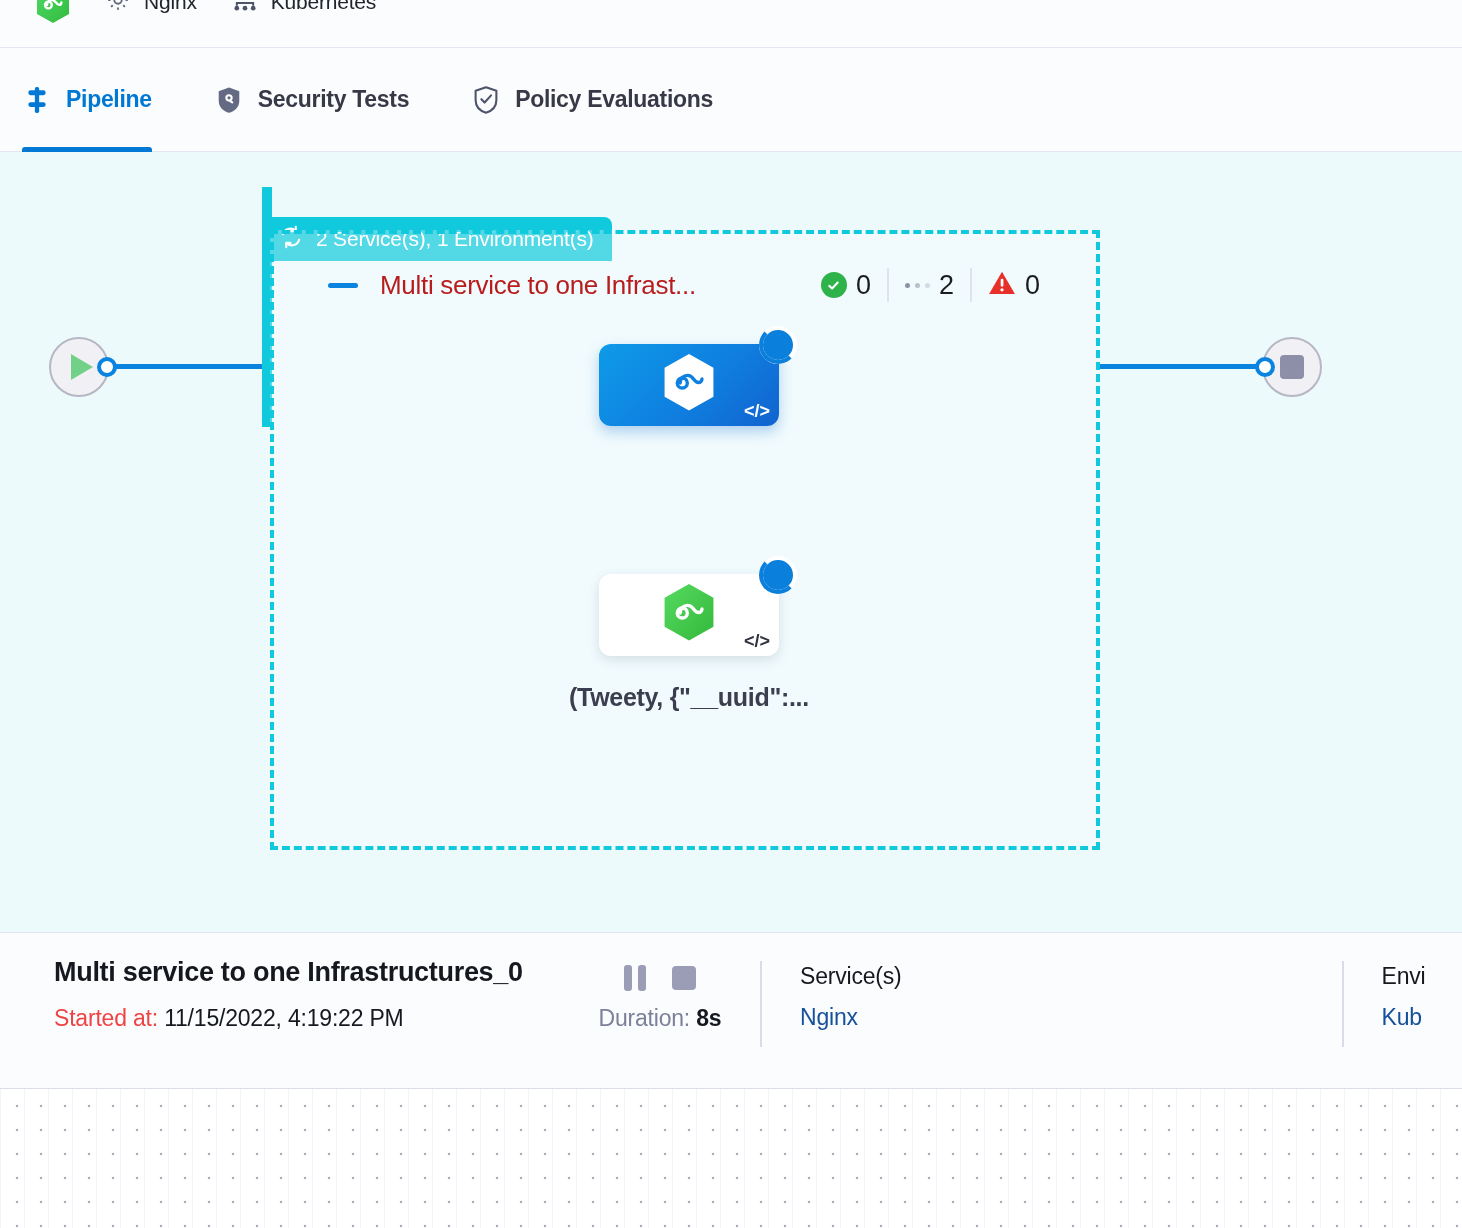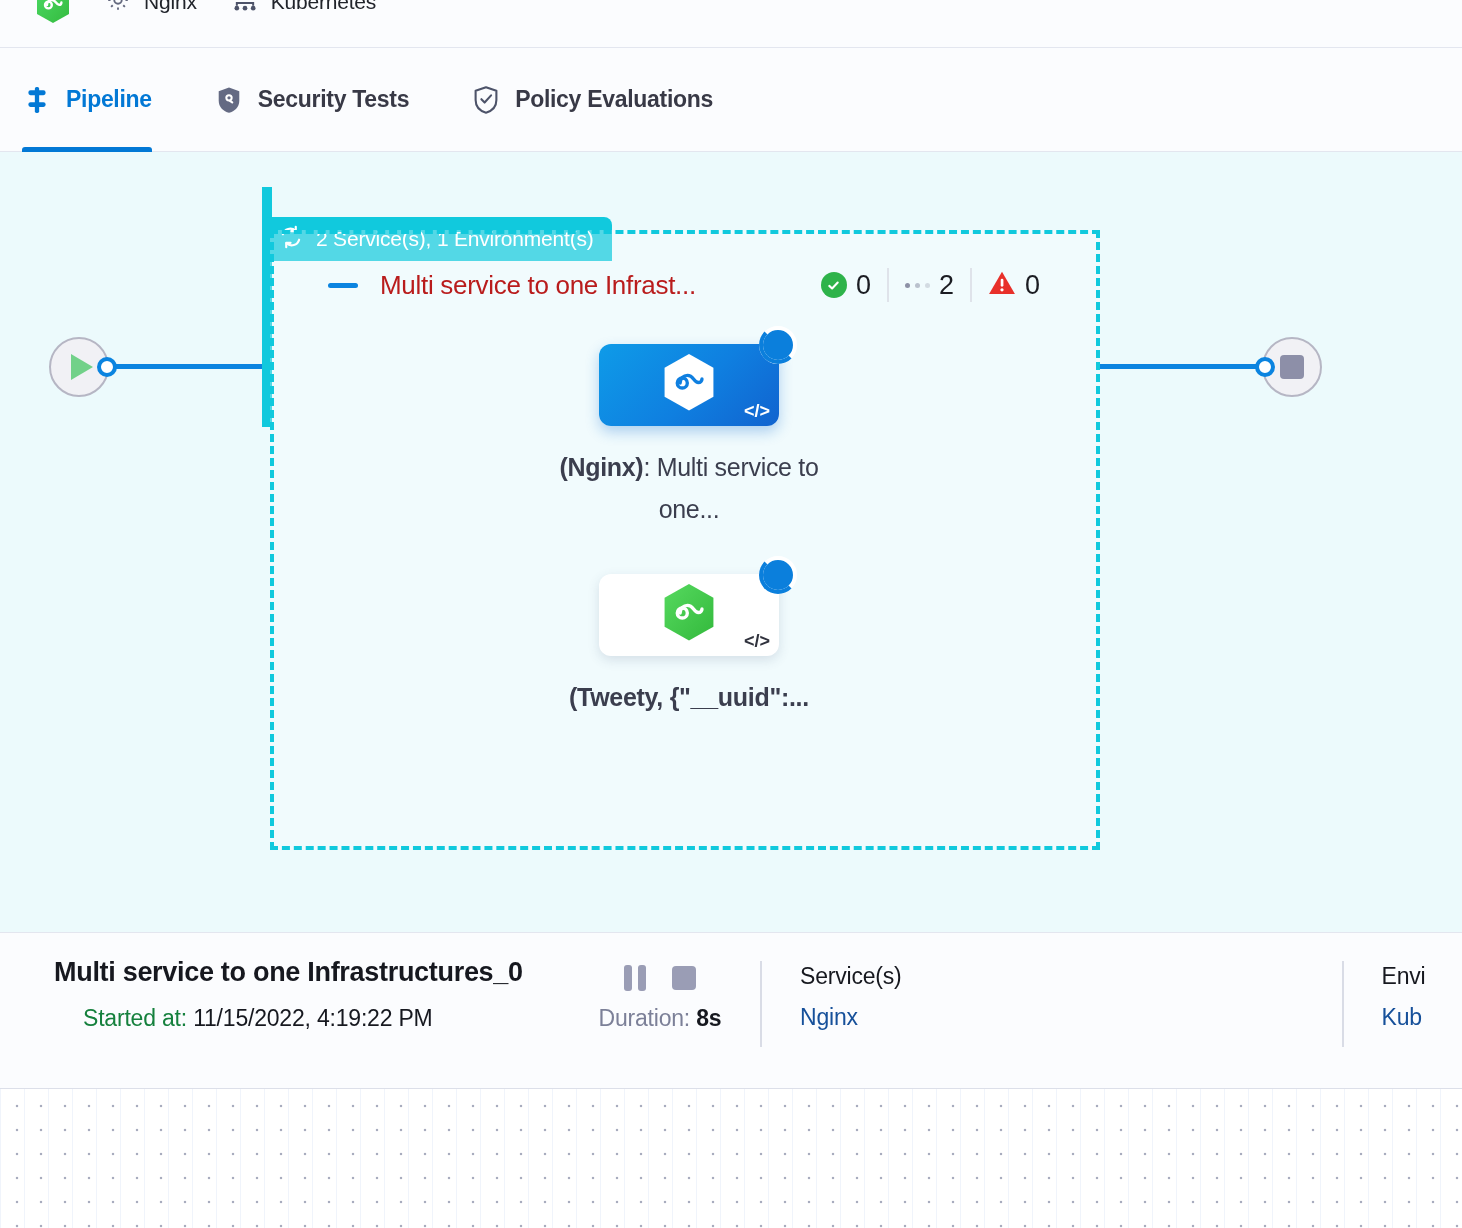--- a/index.html
+++ b/index.html
@@ -161,21 +161,21 @@
 
   
   .detail {
     position: absolute; left: 0; top: 932px; width: 1462px; height: 157px;
     background: #fbfcfe; border-top: 1px solid #e3e6ef; border-bottom: 1px solid #dcdfe9;
     display: flex; align-items: flex-start; padding-top: 24px;
   }
   .detail-left { padding-left: 54px; width: 560px; }
   .detail-title { font-size: 27px; font-weight: bold; color: #16181f; letter-spacing: -0.3px; }
   .detail-sub { margin-top: 17px; font-size: 23px; color: #16181f; letter-spacing: -0.2px; }
-  .detail-sub .muted { color: #15803d; margin-left: 29px; }
+  .detail-sub .muted { color: #ef4444; }
 
   .detail-mid { width: 200px; text-align: center; padding-top: 8px; }
   .mid-ctrls { display: flex; justify-content: center; align-items: center; gap: 26px; }
   .pause-btn { display: flex; gap: 6px; cursor: pointer; }
   .pause-btn i { width: 8px; height: 26px; background: #9a9db5; border-radius: 3px; display: block; }
   .stop-btn { width: 24px; height: 24px; background: #9a9db5; border-radius: 4px; cursor: pointer; }
   .duration { margin-top: 14px; font-size: 23px; color: #7c8098; letter-spacing: -0.2px; }
   .duration b { color: #16181f; font-weight: bold; }
 
   .vsep { width: 2px; height: 86px; background: #d9dce6; margin-top: 4px; }
@@ -347,23 +347,20 @@
         <div class="card selected">
           <span>
             <svg width="56" height="58" viewBox="0 0 34 38">
               <path d="M17 0 L33 9 V28 L17 37 L1 28 V9 Z" fill="#ffffff"></path>
               <path d="M11.2 19c0-2.9 2.2-5 4.8-5 2 0 3.2 1.3 4.1 2.5 1 1.3 1.8 2.2 3 2.2 1.4 0 2.4-1 2.4-2.4" stroke="#0f7fe0" stroke-width="2.2" fill="none" stroke-linecap="round"></path>
               <circle cx="12.6" cy="19" r="3.3" stroke="#0f7fe0" stroke-width="2.2" fill="none"></circle>
             </svg>
           </span>
           <span class="code-glyph">&lt;/&gt;</span>
           <span class="spinner"></span>
-        </div>
-        <div class="card-label">
-          <b>(Nginx)</b><span>: Multi service to one...</span>
         </div>
       </div>
 
       <div class="card-wrap" style="left:265px; top:340px;">
         <div class="card plain">
           <span>
             <svg width="56" height="58" viewBox="0 0 34 38">
               <defs>
                 <linearGradient id="gh2" x1="0" y1="0" x2="1" y2="1">
                   <stop offset="0" stop-color="#56d95f"></stop>

